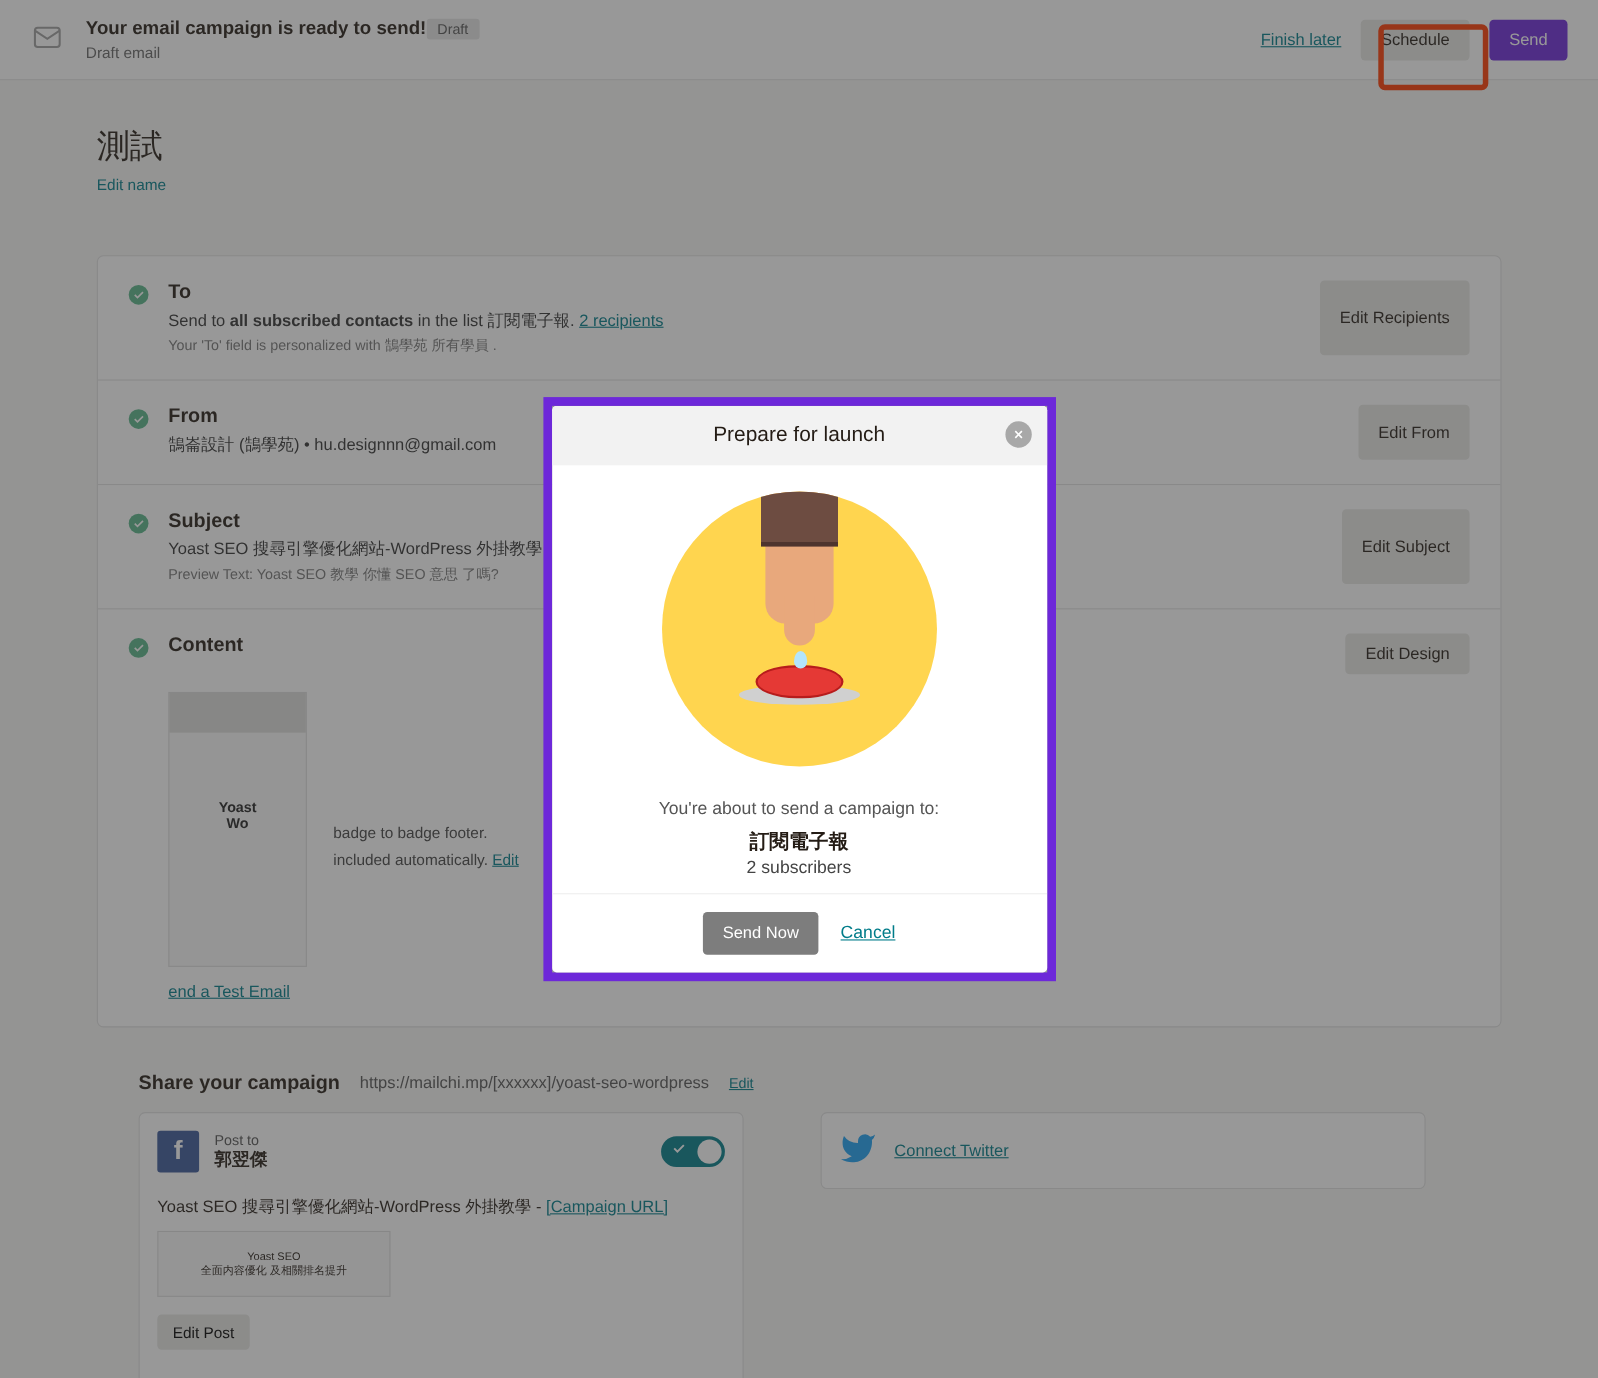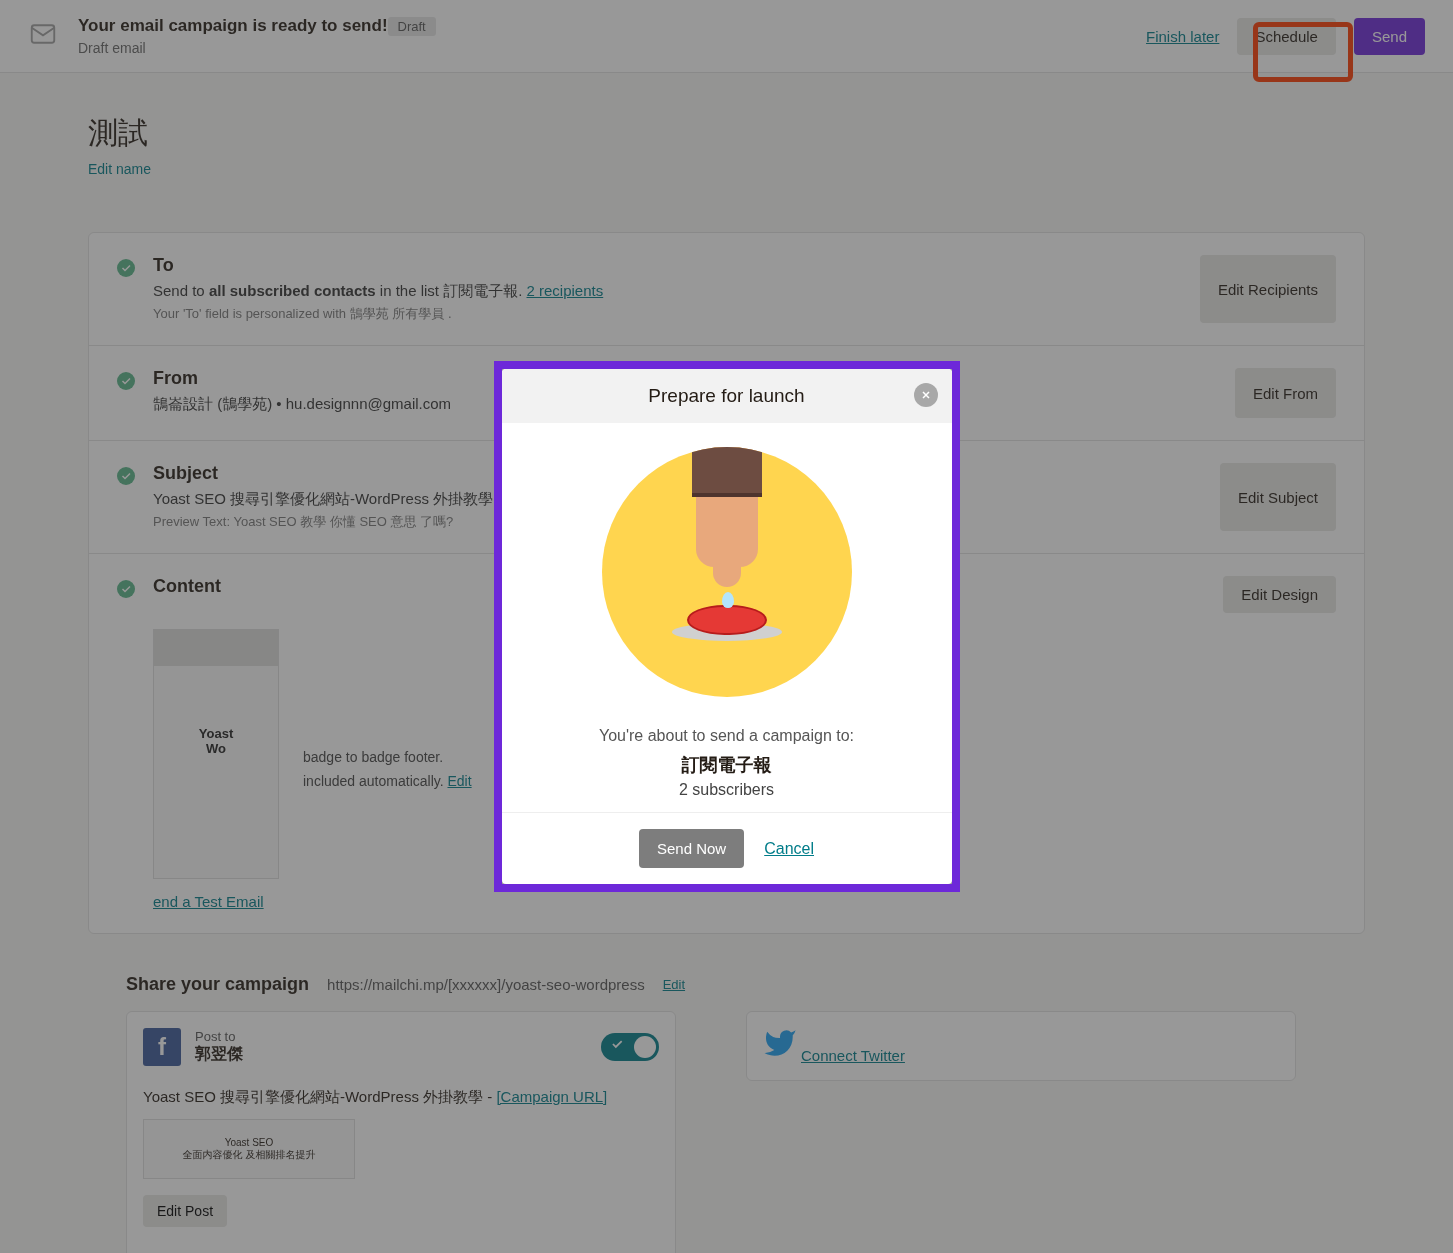--- a/index.html
+++ b/index.html
@@ -43,21 +43,21 @@
 .preview-info-line .link { color: #007c89; text-decoration: underline; cursor: pointer; }
 .test-email-link { color: #007c89; text-decoration: underline; font-size: 15px; cursor: pointer; margin-left: 36px; display: inline-block; margin-top: 14px; }
 
 .share-row { margin-top: 40px; display: flex; align-items: center; gap: 18px; margin-left: 38px; }
 .share-label { font-size: 18px; font-weight: 600; }
 .share-url { font-size: 15px; color: #555; }
 .share-edit { color: #007c89; text-decoration: underline; font-size: 13px; cursor: pointer; }
 .social-cards { display: flex; gap: 70px; margin-top: 16px; margin-left: 38px; }
 .social-card { border: 1px solid #e0e0e0; border-radius: 6px; padding: 16px; background: #fff; width: 550px; }
 .fb-card { height: 250px; }
-.tw-card { height: 70px; display: flex; align-items: flex-end; gap: 4px; }
+.tw-card { height: 70px; display: flex; align-items: center; gap: 16px; }
 .fb-header { display: flex; align-items: center; gap: 14px; }
 .fb-icon { width: 38px; height: 38px; background: #3b5998; color: #fff; display: flex; align-items: center; justify-content: center; font-weight: bold; font-size: 24px; border-radius: 3px; }
 .fb-header-text { flex: 1; }
 .post-to { font-size: 13px; color: #555; }
 .fb-name { font-size: 16px; font-weight: 600; }
 .toggle { width: 58px; height: 28px; background: #007c89; border-radius: 14px; position: relative; }
 .toggle-knob { width: 22px; height: 22px; background: #fff; border-radius: 50%; position: absolute; top: 3px; right: 3px; }
 .toggle-check { position: absolute; left: 9px; top: 4px; color: #fff; }
 .fb-post-text { margin-top: 22px; font-size: 15px; }
 .campaign-url { color: #007c89; text-decoration: underline; }

